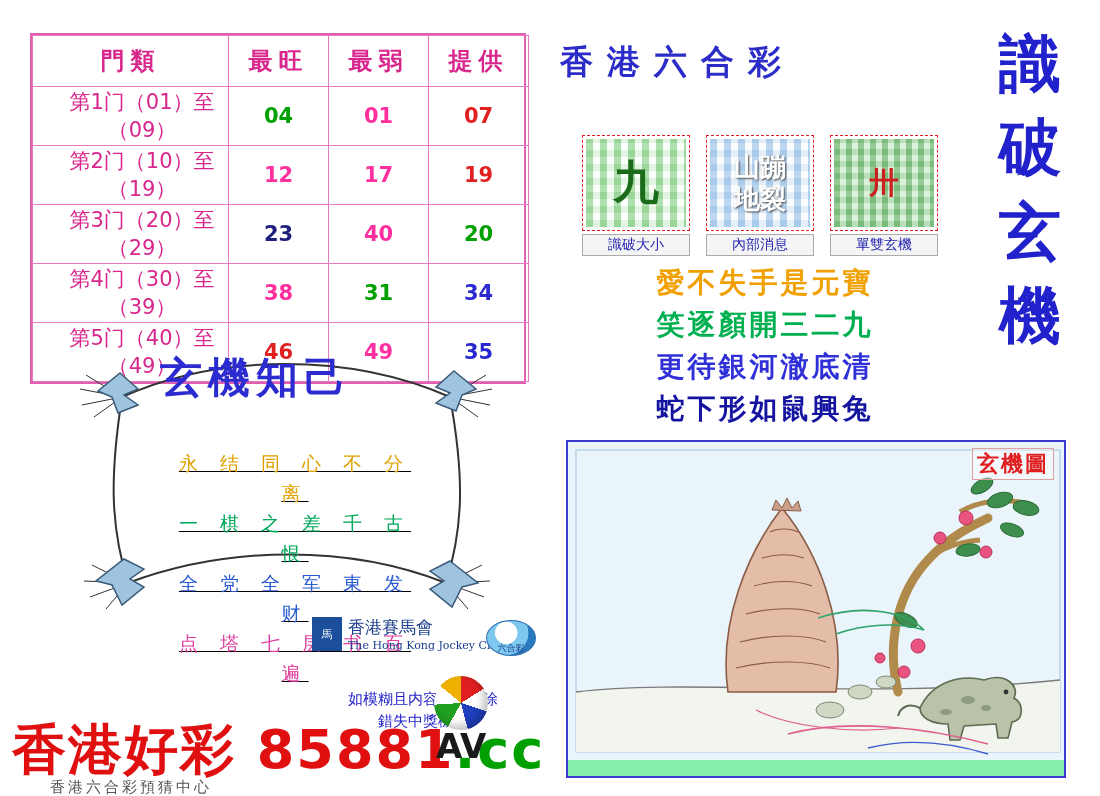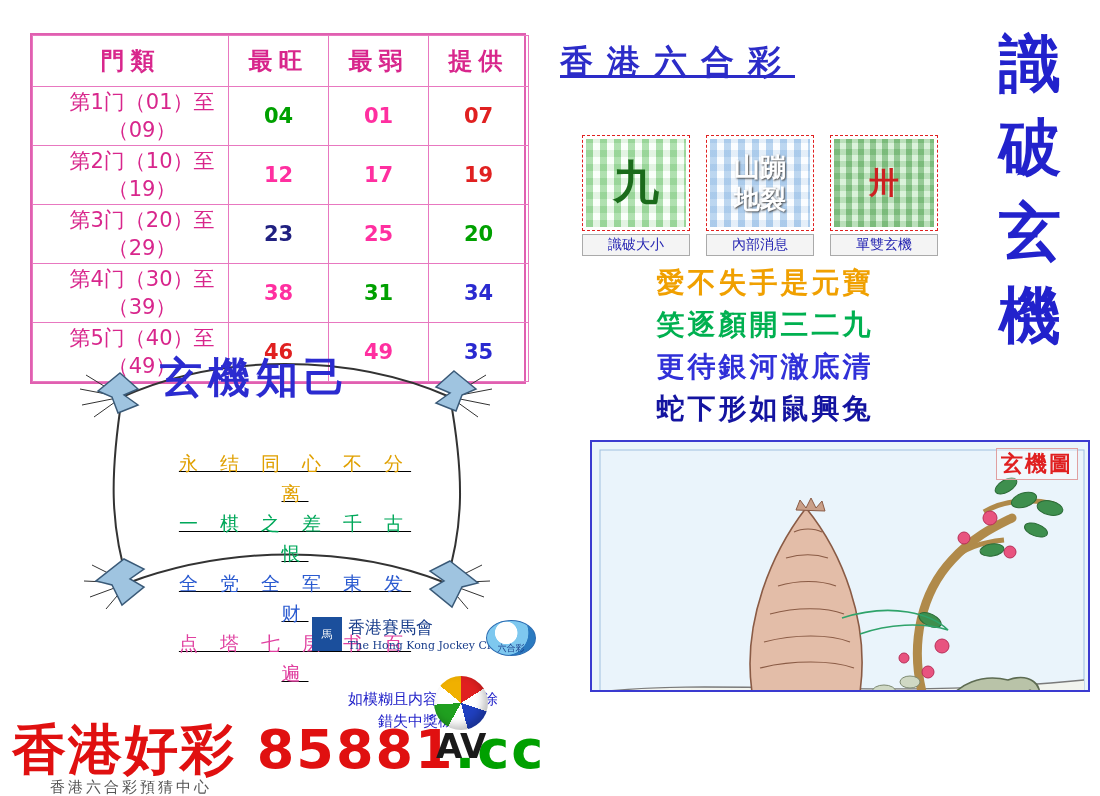--- a/index.html
+++ b/index.html
@@ -69,21 +69,20 @@
   .hk-title {
     position: absolute;
     left: 560px;
     top: 40px;
     width: 400px;
     font-size: 33px;
     font-weight: bold;
     letter-spacing: 14px;
     color: #2c2cc8;
     font-family: "DejaVu Serif", serif;
-    text-decoration: underline;
   }
   .issue {
     position: absolute;
     left: 636px;
     top: 84px;
     font-size: 34px;
     font-weight: bold;
     color: #e02020;
     font-family: "DejaVu Serif", serif;
     letter-spacing: 4px;
@@ -270,26 +269,25 @@
     background: conic-gradient(#e02020 0 16%, #ffffff 16% 30%, #2040c0 30% 46%, #ffffff 46% 58%, #20a020 58% 74%, #ffffff 74% 86%, #f0b000 86% 100%);
     box-shadow: inset -4px -4px 8px rgba(0,0,0,.25);
   }
 
   
   .bigpic {
     position: absolute;
     left: 566px;
     top: 440px;
     width: 500px;
-    height: 252px;
+    height: 338px;
     border: 2px solid #3a3ad0;
     background: #86efac;
     box-sizing: border-box;
     overflow: hidden;
-    margin-left: 24px;
   }
   .bigpic-cap {
     position: absolute;
     right: 10px;
     top: 6px;
     font-size: 22px;
     color: #e02020;
     font-weight: bold;
     font-family: "DejaVu Serif", serif;
     letter-spacing: 2px;
@@ -358,21 +356,21 @@
         </tr>
         <tr>
           <td class="rowlabel">第2门（10）至（19）</td>
           <td class="c-pink">12</td>
           <td class="c-pink">17</td>
           <td class="c-red">19</td>
         </tr>
         <tr>
           <td class="rowlabel">第3门（20）至（29）</td>
           <td class="c-dark">23</td>
-          <td class="c-pink">25</td>
+          <td class="c-pink">40</td>
           <td class="c-green">20</td>
         </tr>
         <tr>
           <td class="rowlabel">第4门（30）至（39）</td>
           <td class="c-pink">38</td>
           <td class="c-green">31</td>
           <td class="c-blue">34</td>
         </tr>
         <tr>
           <td class="rowlabel">第5门（40）至（49）</td>

